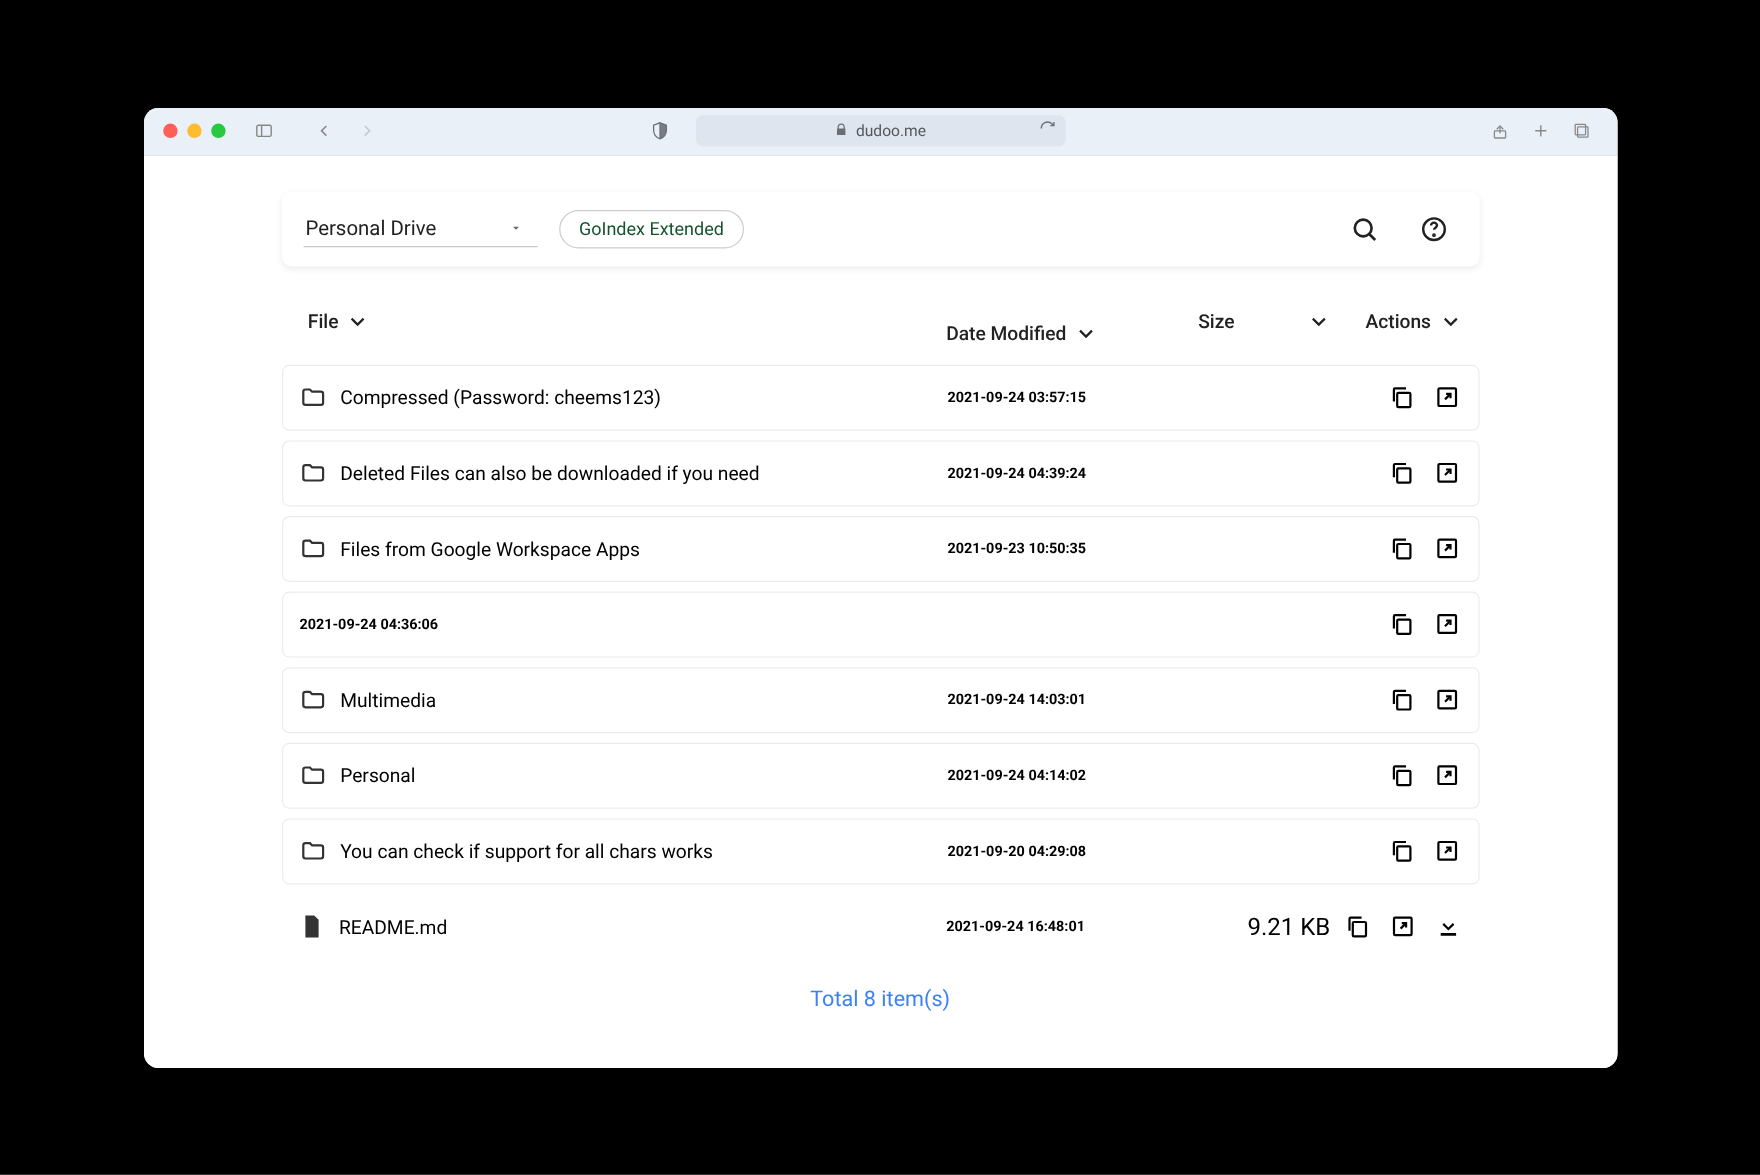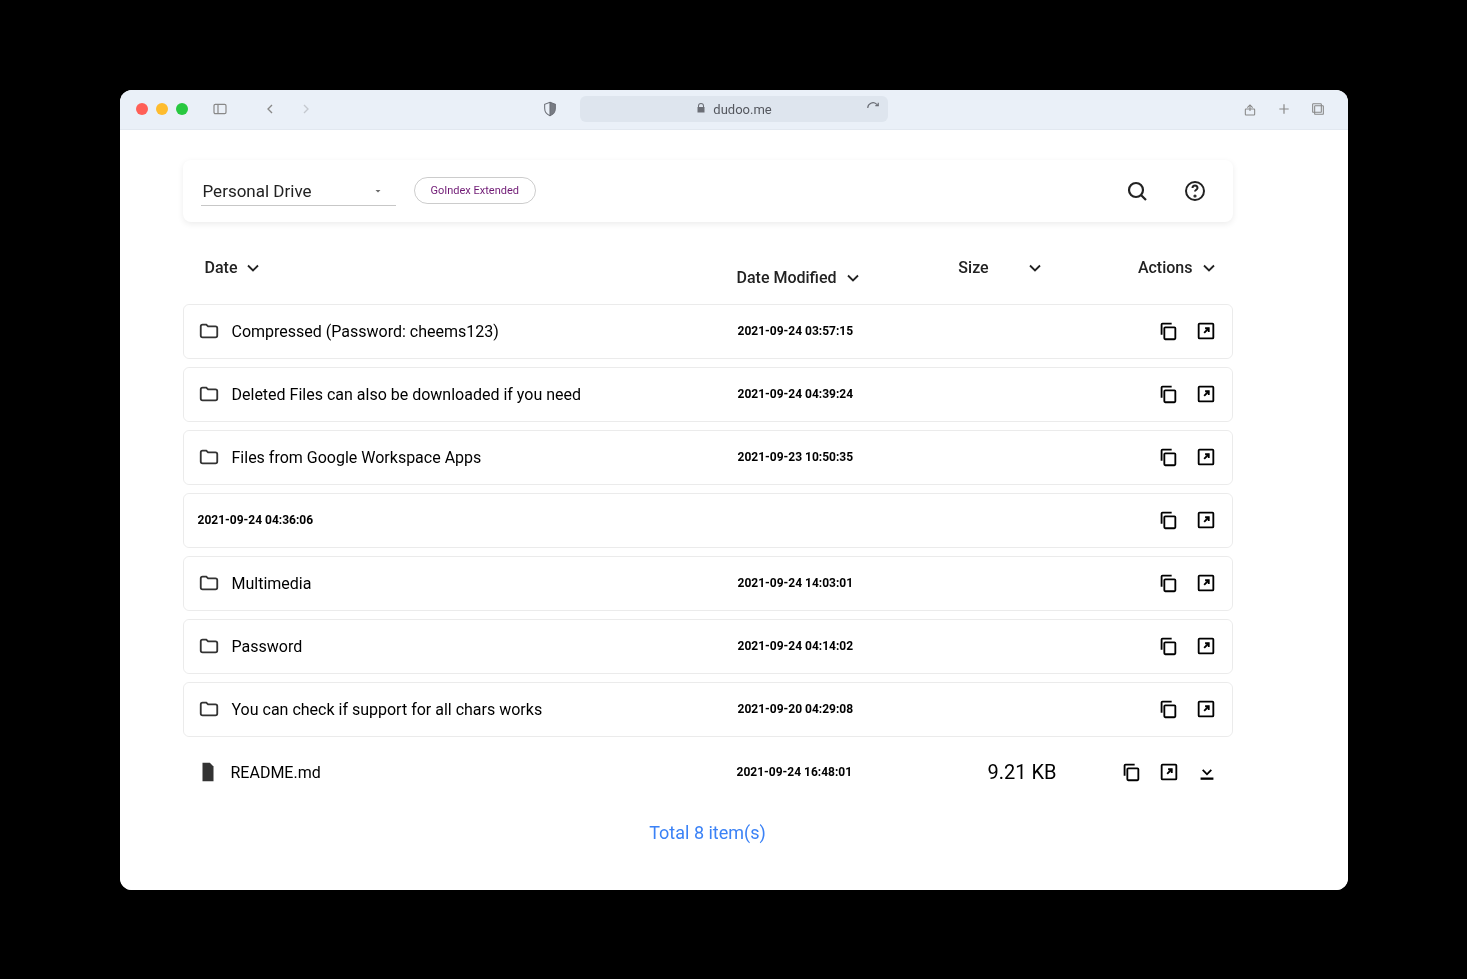--- a/index.html
+++ b/index.html
@@ -59,21 +59,21 @@
       font-size: 13px;
       position: relative;
       padding: 0 10px;
     }
     .urlbar .lock { font-size: 11px; color: #6b6e76; }
     .urlbar .reload { position: absolute; right: 8px; color: #6b6e76; }
     .tb-right { display: flex; gap: 6px; margin-left: 340px; }
     .content {
       flex: 1;
       background: #fff;
-      padding: 30px 115px 0 63px;
+      padding: 30px 115px 0 115px;
       overflow: hidden;
     }
     .topbar {
       height: 62px;
       background: #fff;
       border-radius: 8px;
       box-shadow: 0 2px 6px rgba(0,0,0,0.08);
       display: flex;
       align-items: center;
       padding: 0 18px;
@@ -87,42 +87,42 @@
       color: #222;
       padding: 6px 2px 4px 2px;
       border-bottom: 1px solid rgba(0,0,0,0.22);
       min-width: 195px;
     }
     .drive-select .chev { color: #6a6a6a; }
     .chip {
       border: 1px solid rgba(0,0,0,0.2);
       border-radius: 999px;
       padding: 6px 16px;
-      font-size: 11px;
-      color: #701a75;
+      font-size: 15px;
+      color: #14532d;
     }
     .topbar-spacer { flex: 1; }
     .icon-btn {
       width: 40px; height: 40px;
       display: flex; align-items: center; justify-content: center;
       color: #222;
     }
     .icon-btn svg { width: 24px; height: 24px; }
     .table-header {
       display: flex;
       align-items: center;
       padding: 26px 14px 16px 14px;
       font-size: 16px;
       font-weight: 500;
       color: #222;
     }
     .col { display: flex; align-items: center; gap: 6px; }
     .col-file { flex: 0 0 540px; padding-left: 8px; }
     .col-date { flex: 0 0 210px; margin-top: 20px; }
-    .col-size { flex: 0 0 110px; justify-content: center; gap: 36px; }
+    .col-size { flex: 0 0 110px; justify-content: space-between; gap: 36px; }
     .col-actions { flex: 1; justify-content: flex-end; padding-right: 0; }
     .chev-down { width: 20px; height: 20px; }
     .rows { display: flex; flex-direction: column; gap: 8px; }
     .row {
       display: flex;
       align-items: center;
       height: 55px;
       border: 1px solid rgba(0,0,0,0.08);
       border-radius: 6px;
       padding: 0 14px;
@@ -241,21 +241,21 @@
         <svg viewBox="0 0 24 24" fill="none" stroke="currentColor" stroke-width="2">
             <circle cx="12" cy="12" r="9"></circle>
             <path d="M9.5 9a2.5 2.5 0 115 0c0 1.5-2.5 2-2.5 3.5"></path>
             <circle cx="12" cy="17" r="0.6" fill="currentColor"></circle>
           </svg>
       </div>
     </div>
 
     <div class="table-header">
       <div class="col col-file">
-        <span>Date</span>
+        <span>File</span>
         <svg class="chev-down" viewBox="0 0 24 24" fill="none" stroke="currentColor" stroke-width="2.2">
             <polyline points="6 9 12 15 18 9"></polyline>
           </svg>
       </div>
       <div class="col col-date">
         <span>Date Modified</span>
         <svg class="chev-down" viewBox="0 0 24 24" fill="none" stroke="currentColor" stroke-width="2.2">
             <polyline points="6 9 12 15 18 9"></polyline>
           </svg>
       </div>
@@ -401,21 +401,21 @@
             </span>
           </div>
         </div>
         <div class="row">
           <div class="file-cell">
             <span class="file-icon">
               <svg viewBox="0 0 24 24" fill="none" stroke="currentColor" stroke-width="2">
                 <path d="M3 7a2 2 0 012-2h4l2 2h8a2 2 0 012 2v8a2 2 0 01-2 2H5a2 2 0 01-2-2V7z"></path>
               </svg>
             </span>
-            <span>Password</span>
+            <span>Personal</span>
           </div>
           <div class="date-cell">2021-09-24 04:14:02</div>
           <div class="size-cell"></div>
           <div class="actions-cell">
             <span class="action-icon">
               <svg viewBox="0 0 24 24" fill="none" stroke="currentColor" stroke-width="2">
                 <rect x="8" y="8" width="12" height="13" rx="1"></rect>
                 <path d="M5 16V5a1 1 0 011-1h10"></path>
               </svg>
             </span>

